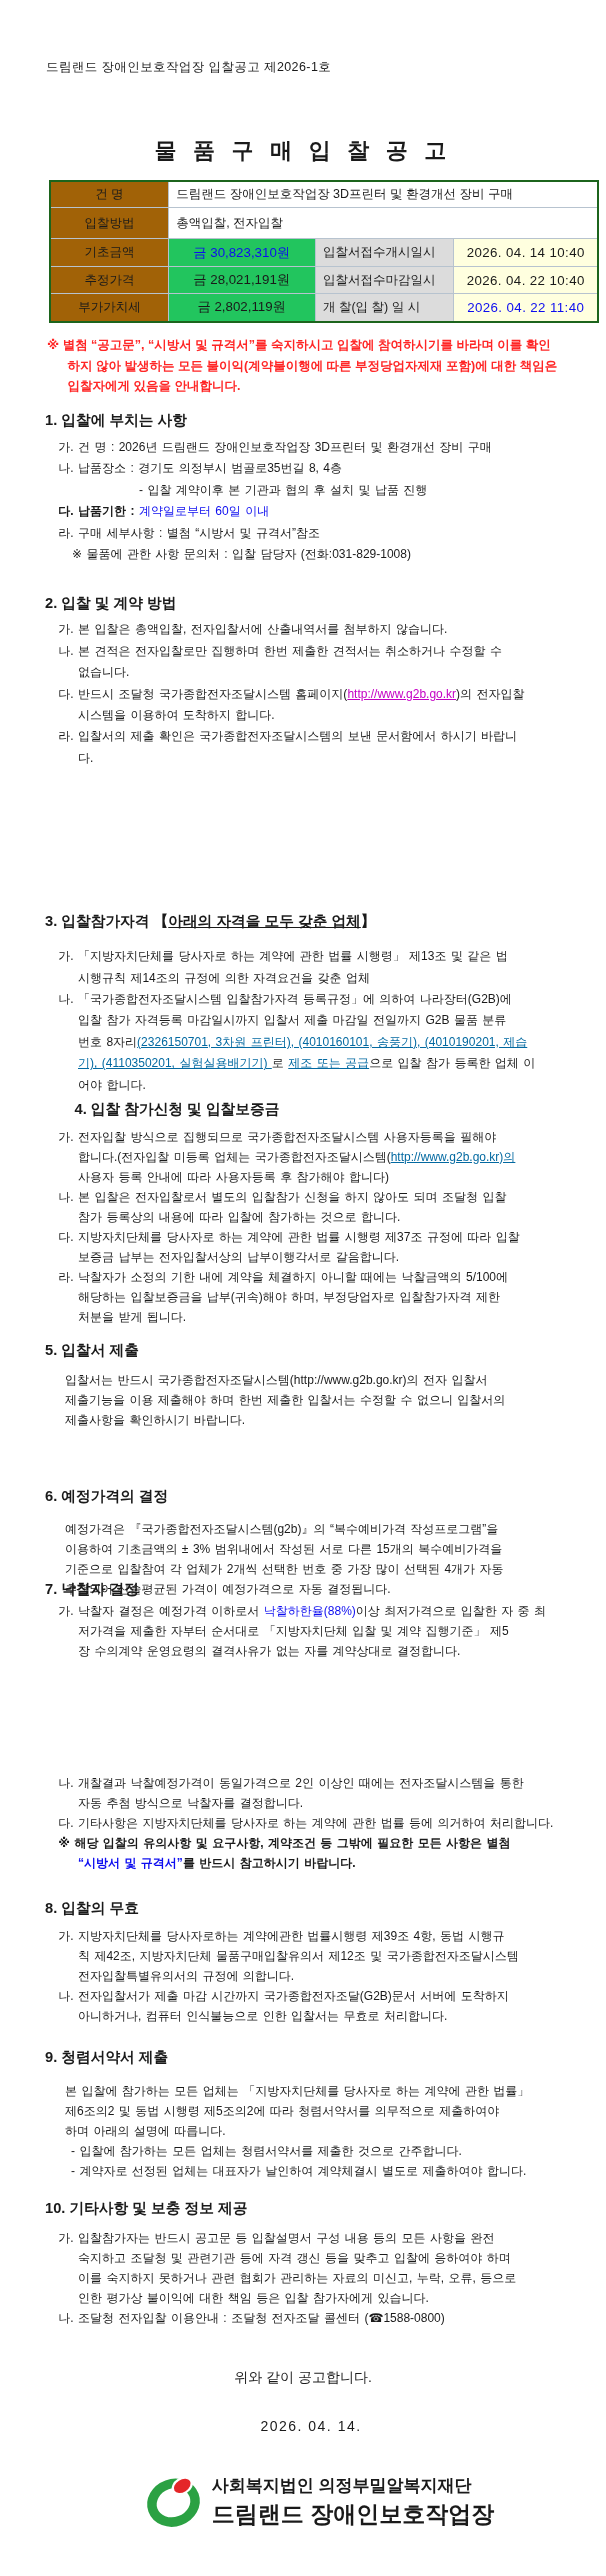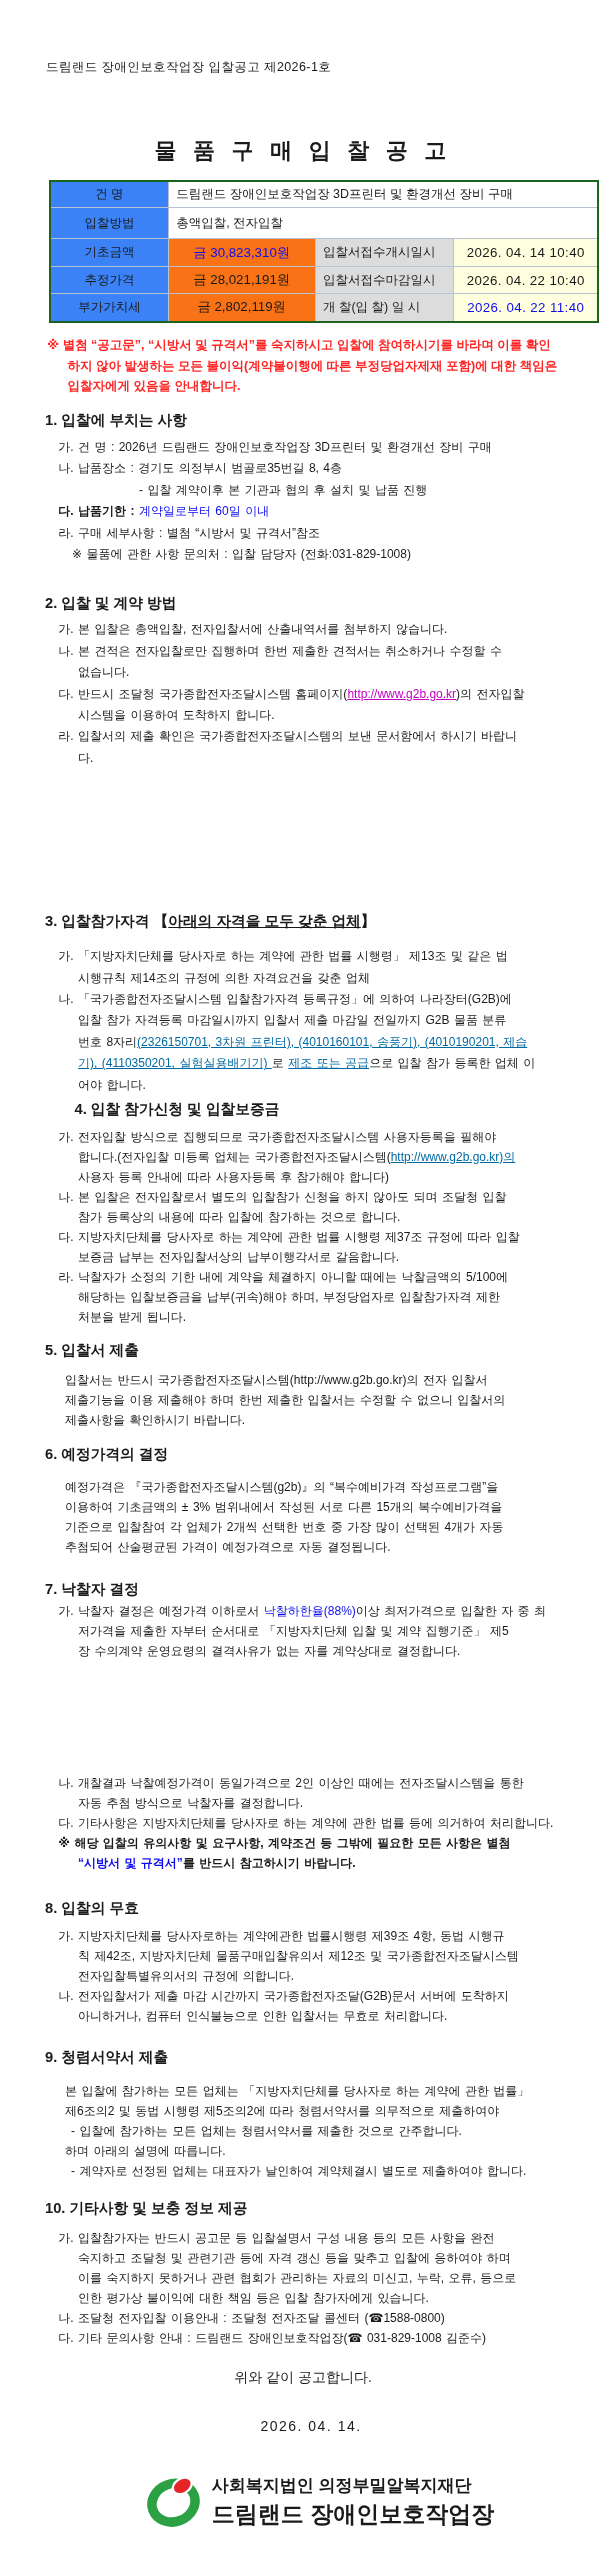--- a/index.html
+++ b/index.html
@@ -10,23 +10,23 @@
   }
   
   .ref-line{position:absolute;top:59px;left:46px;font-size:12.5px;letter-spacing:0.4px;white-space:nowrap;}
   
   .doc-title{position:absolute;top:136px;left:0;width:100%;text-align:center;
     font-size:22px;font-weight:bold;letter-spacing:5.2px;white-space:nowrap;}
   
   .info-table{position:absolute;top:180px;left:49px;border-collapse:collapse;table-layout:fixed;
     border:2.2px solid #1c641c;font-size:12.5px;}
   .info-table td{border:0.7px solid #b7c3cf;padding:0 7.4px;overflow:hidden;white-space:nowrap;}
-  .c-lbl {width:102px;background:#3b82f6;text-align:center;}
+  .c-lbl {width:102px;background:#a16207;text-align:center;}
   .c-val {width:382px;background:#ffffff;text-align:left;}
-  .c-money{width:131px;background:#f97316;text-align:center;font-size:13.3px;}
+  .c-money{width:131px;background:#22c55e;text-align:center;font-size:13.3px;}
   .c-lbl2{width:123px;background:#dcdcdc;}
   .c-date{width:128px;background:#ffffdf;text-align:center;font-size:13.3px;letter-spacing:0.4px;}
   .t-blue{color:#0d0df0;}
   .r1{height:26.5px}.r2{height:31px}.r3{height:28px}.r4{height:27px}.r5{height:28px}
   
   .warning{position:absolute;top:335px;left:47px;width:524px;color:#ff2626;font-weight:bold;
     font-size:12.5px;line-height:20.6px;}
   .warning .w-cont{padding-left:20.6px;}
   
   .doc-sec{position:absolute;left:45px;width:545px;}
@@ -155,21 +155,21 @@
         </div>
       </section>
       <section class="doc-sec" style="top: 1342px;">
         <div class="sec-h"><span class="sg-n">5. 입찰서 제출</span></div>
         <div class="sec-body" style="margin-top: 10.3px; line-height: 20px;">
           <div class="ln ln-body"><span class="sg-n">입찰서는 반드시 국가종합전자조달시스템(http://www.g2b.go.kr)의 전자 입찰서</span></div>
           <div class="ln ln-body"><span class="sg-n">제출기능을 이용 제출해야 하며 한번 제출한 입찰서는 수정할 수 없으니 입찰서의</span></div>
           <div class="ln ln-body"><span class="sg-n">제출사항을 확인하시기 바랍니다.</span></div>
         </div>
       </section>
-      <section class="doc-sec" style="top: 1446px;">
+      <section class="doc-sec" style="top: 1488px;">
         <div class="sec-h"><span class="sg-n">6. 예정가격의 결정</span></div>
         <div class="sec-body" style="margin-top: 13.3px; line-height: 20px;">
           <div class="ln ln-body"><span class="sg-n">예정가격은 『국가종합전자조달시스템(g2b)』의 “복수예비가격 작성프로그램”을</span></div>
           <div class="ln ln-body"><span class="sg-n">이용하여 기초금액의 ± 3% 범위내에서 작성된 서로 다른 15개의 복수예비가격을</span></div>
           <div class="ln ln-body"><span class="sg-n">기준으로 입찰참여 각 업체가 2개씩 선택한 번호 중 가장 많이 선택된 4개가 자동</span></div>
           <div class="ln ln-body"><span class="sg-n">추첨되어 산술평균된 가격이 예정가격으로 자동 결정됩니다.</span></div>
         </div>
       </section>
       <section class="doc-sec" style="top: 1581px;">
         <div class="sec-h"><span class="sg-n">7. 낙찰자 결정</span></div>
@@ -192,34 +192,33 @@
           <div class="ln ln-cont"><span class="sg-n">전자입찰특별유의서의 규정에 의합니다.</span></div>
           <div class="ln ln-item"><span class="sg-n">나. 전자입찰서가 제출 마감 시간까지 국가종합전자조달(G2B)문서 서버에 도착하지</span></div>
           <div class="ln ln-cont"><span class="sg-n">아니하거나, 컴퓨터 인식불능으로 인한 입찰서는 무효로 처리합니다.</span></div>
         </div>
       </section>
       <section class="doc-sec" style="top: 2049px;">
         <div class="sec-h"><span class="sg-n">9. 청렴서약서 제출</span></div>
         <div class="sec-body" style="margin-top: 14px; line-height: 20px;">
           <div class="ln ln-body"><span class="sg-n">본 입찰에 참가하는 모든 업체는 「지방자치단체를 당사자로 하는 계약에 관한 법률」</span></div>
           <div class="ln ln-body"><span class="sg-n">제6조의2 및 동법 시행령 제5조의2에 따라 청렴서약서를 의무적으로 제출하여야</span></div>
+          <div class="ln ln-body"><span class="sg-n">하며 아래의 설명에 따릅니다.</span></div>
           <div class="ln ln-dash"><span class="sg-n">- 입찰에 참가하는 모든 업체는 청렴서약서를 제출한 것으로 간주합니다.</span></div>
-          <div class="ln ln-body"><span class="sg-n">하며 아래의 설명에 따릅니다.</span></div>
           <div class="ln ln-dash"><span class="sg-n">- 계약자로 선정된 업체는 대표자가 날인하여 계약체결시 별도로 제출하여야 합니다.</span></div>
         </div>
       </section>
       <section class="doc-sec" style="top: 2200px;">
         <div class="sec-h"><span class="sg-n">10. 기타사항 및 보충 정보 제공</span></div>
         <div class="sec-body" style="margin-top: 10.3px; line-height: 20px;">
           <div class="ln ln-item"><span class="sg-n">가. 입찰참가자는 반드시 공고문 등 입찰설명서 구성 내용 등의 모든 사항을 완전</span></div>
           <div class="ln ln-cont"><span class="sg-n">숙지하고 조달청 및 관련기관 등에 자격 갱신 등을 맞추고 입찰에 응하여야 하며</span></div>
           <div class="ln ln-cont"><span class="sg-n">이를 숙지하지 못하거나 관련 협회가 관리하는 자료의 미신고, 누락, 오류, 등으로</span></div>
           <div class="ln ln-cont"><span class="sg-n">인한 평가상 불이익에 대한 책임 등은 입찰 참가자에게 있습니다.</span></div>
           <div class="ln ln-item"><span class="sg-n">나. 조달청 전자입찰 이용안내 : 조달청 전자조달 콜센터 (☎1588-0800)</span></div>
-          <div class="ln ln-item"><span class="sg-n">다. 기타 문의사항 안내 : 드림랜드 장애인보호작업장(☎ 031-829-1008 김준수)</span></div>
         </div>
       </section>
     </div>
 
   <div class="closing">위와 같이 공고합니다.</div>
   <div class="ann-date">2026.  04.  14.</div>
 
   <div class="footer">
     <svg class="logo" viewBox="0 0 80 74" xmlns="http://www.w3.org/2000/svg">
       <g transform="rotate(-20 40 38)">

